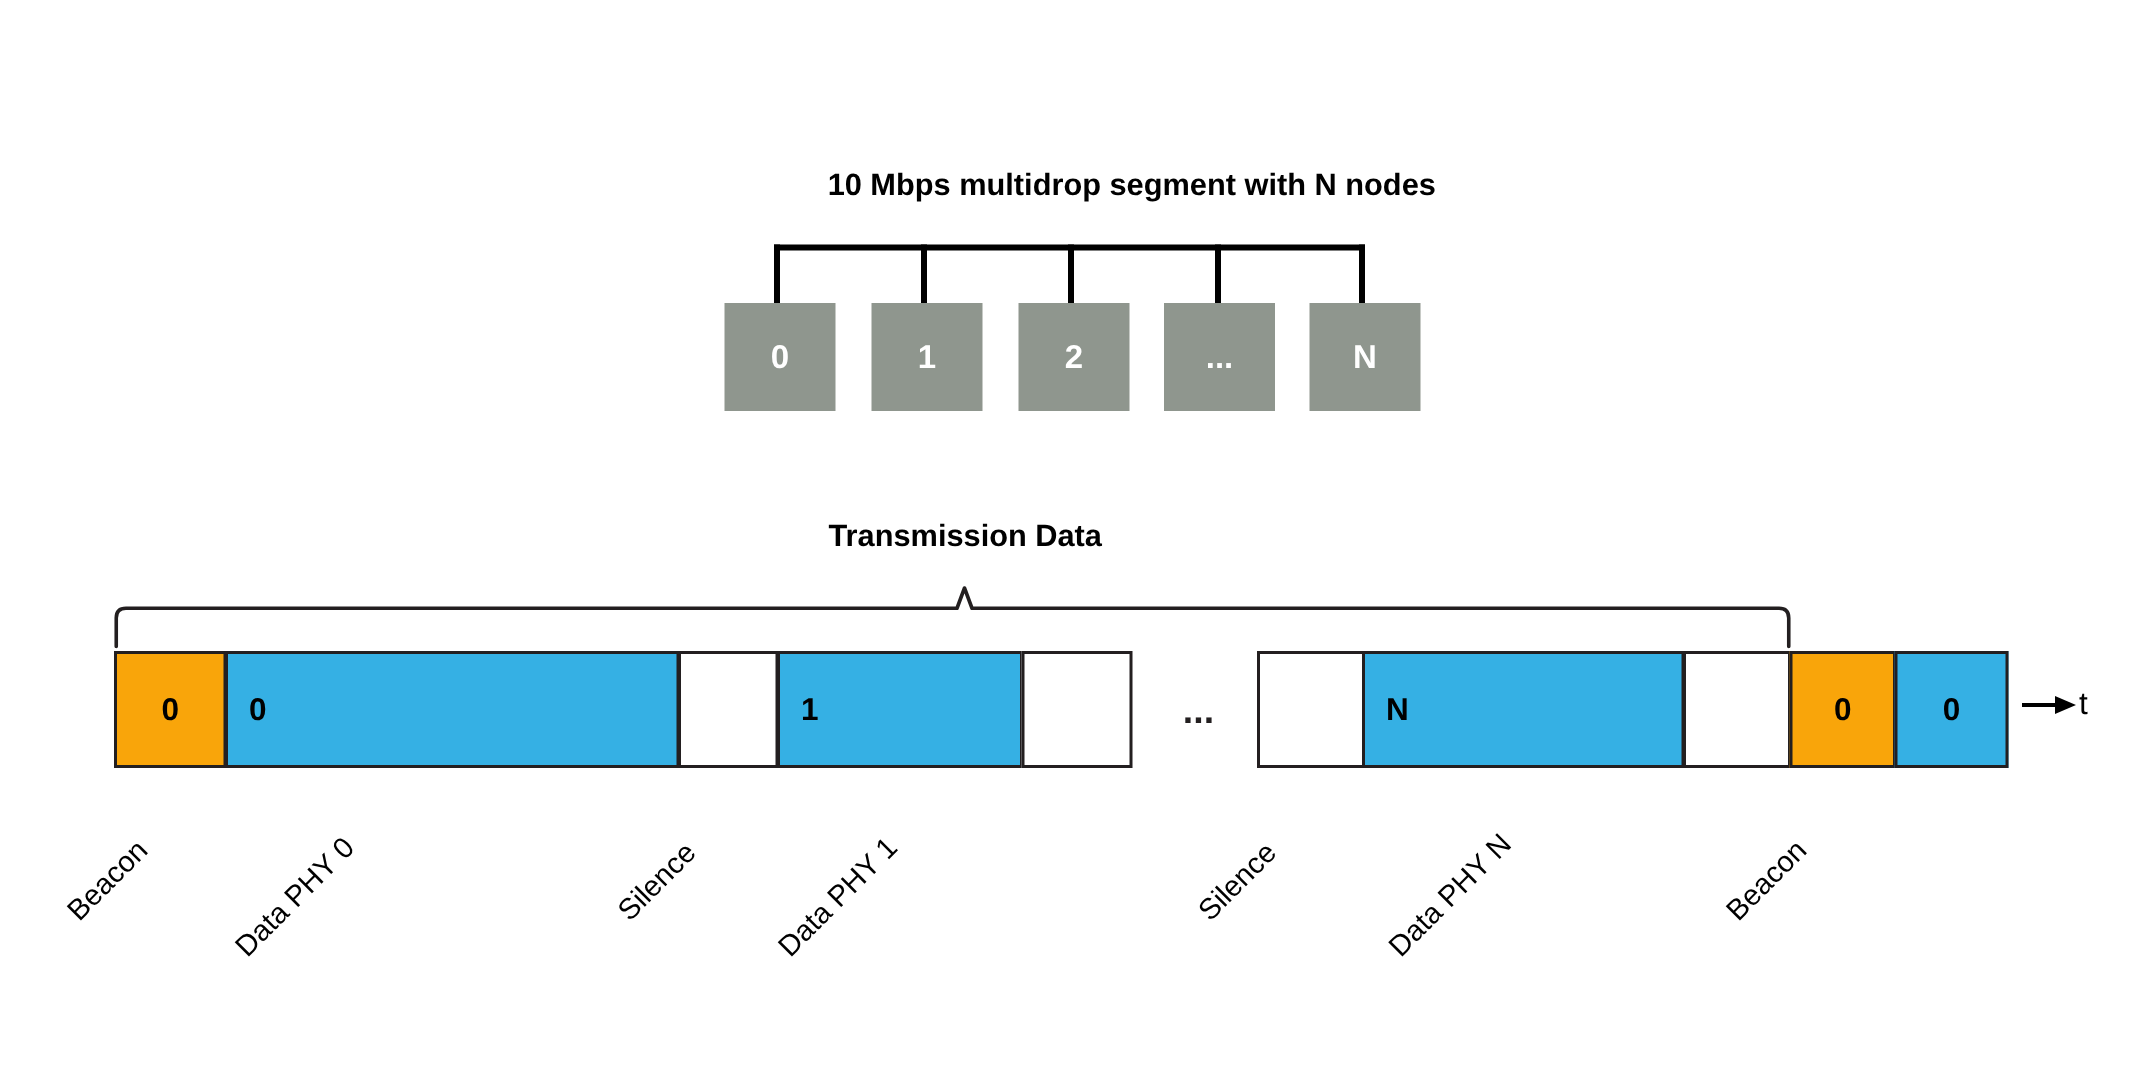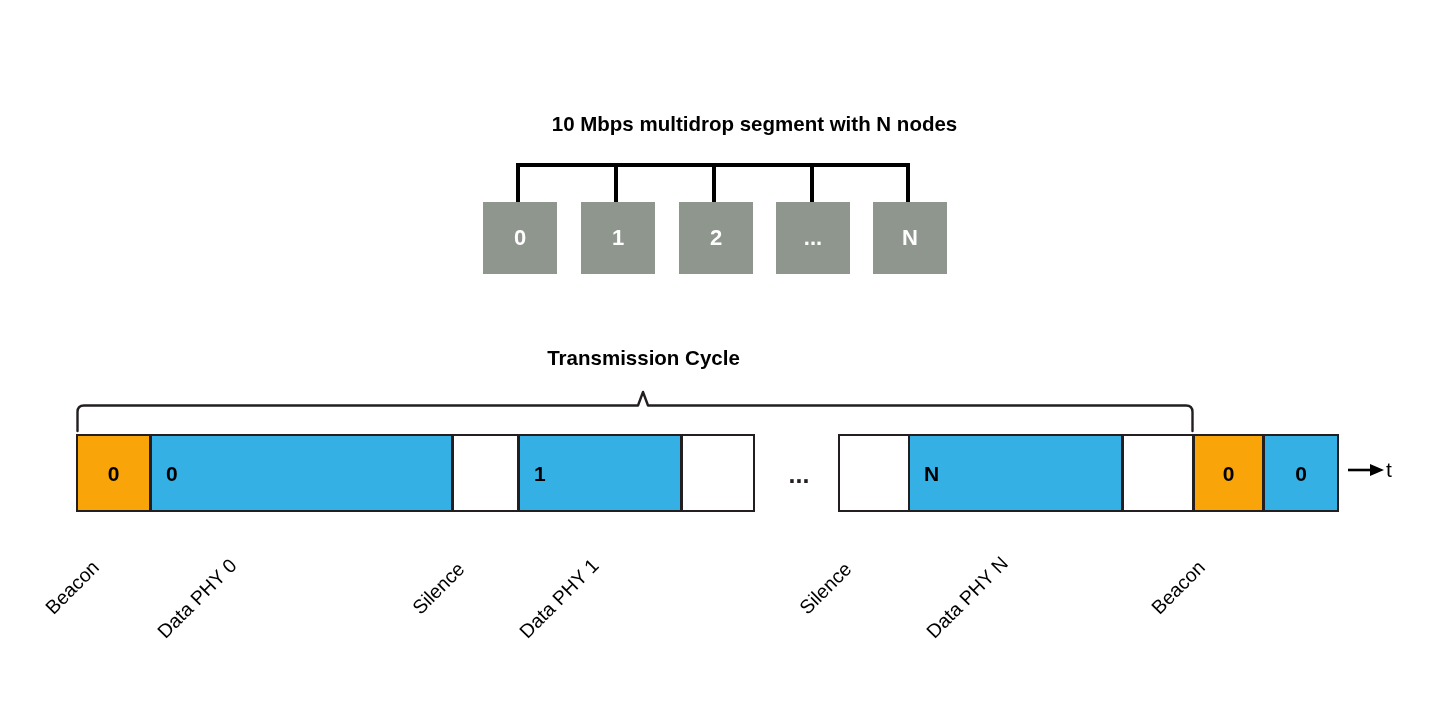--- a/index.html
+++ b/index.html
@@ -153,21 +153,21 @@
       <span>2</span>
     </div>
     <div class="node-box" style="left:776px; top:202px; width:74px; height:72px;">
       <span>...</span>
     </div>
     <div class="node-box" style="left:873px; top:202px; width:74px; height:72px;">
       <span>N</span>
     </div>
   </div>
 
-  <div class="title" id="cycle-title">Transmission Cycle</div>
+  <div class="title" id="cycle-title">Transmission Data</div>
 
   <div id="timeline">
 
     <svg style="position:absolute; left:0; top:0; width:1429px; height:714px; pointer-events:none;">
       <path d="M 77.5 431 L 77.5 412 Q 77.5 405.5 84 405.5
                L 638 405.5 L 643 392 L 648 405.5
                L 1186 405.5 Q 1192.5 405.5 1192.5 412 L 1192.5 431" fill="none" stroke="#231f20" stroke-width="2.4" stroke-linecap="round" stroke-linejoin="round"></path>
     </svg>
 
     <div class="tl-block fill-orange align-center" style="left:76px; width:75px;">

